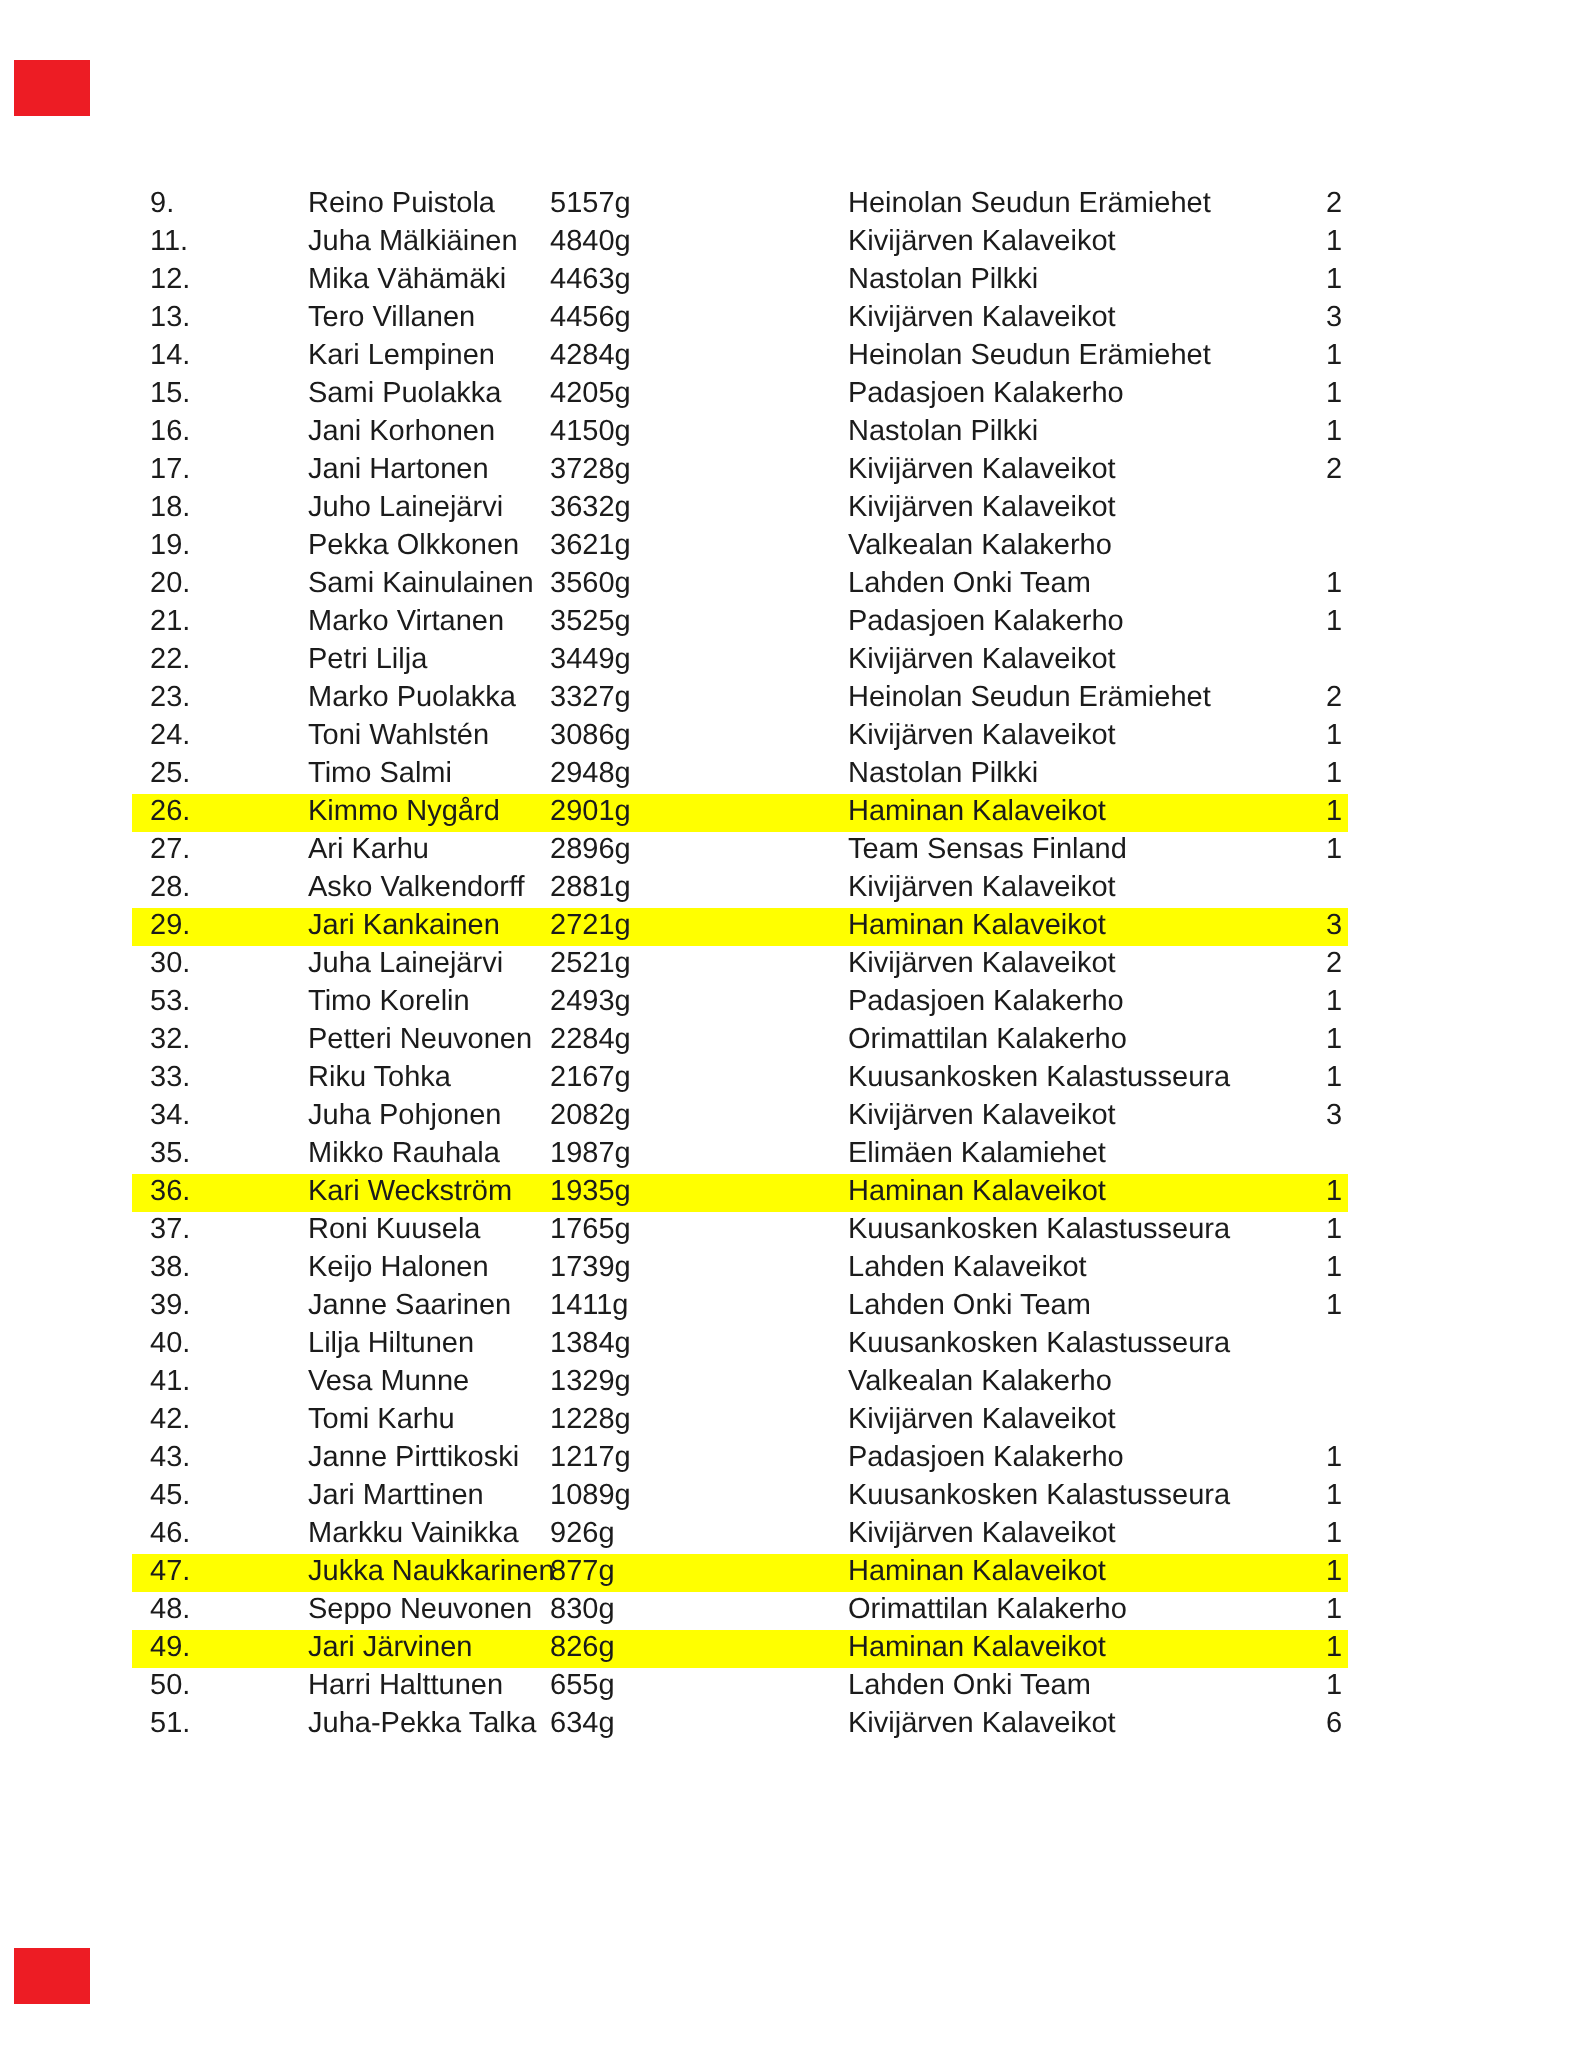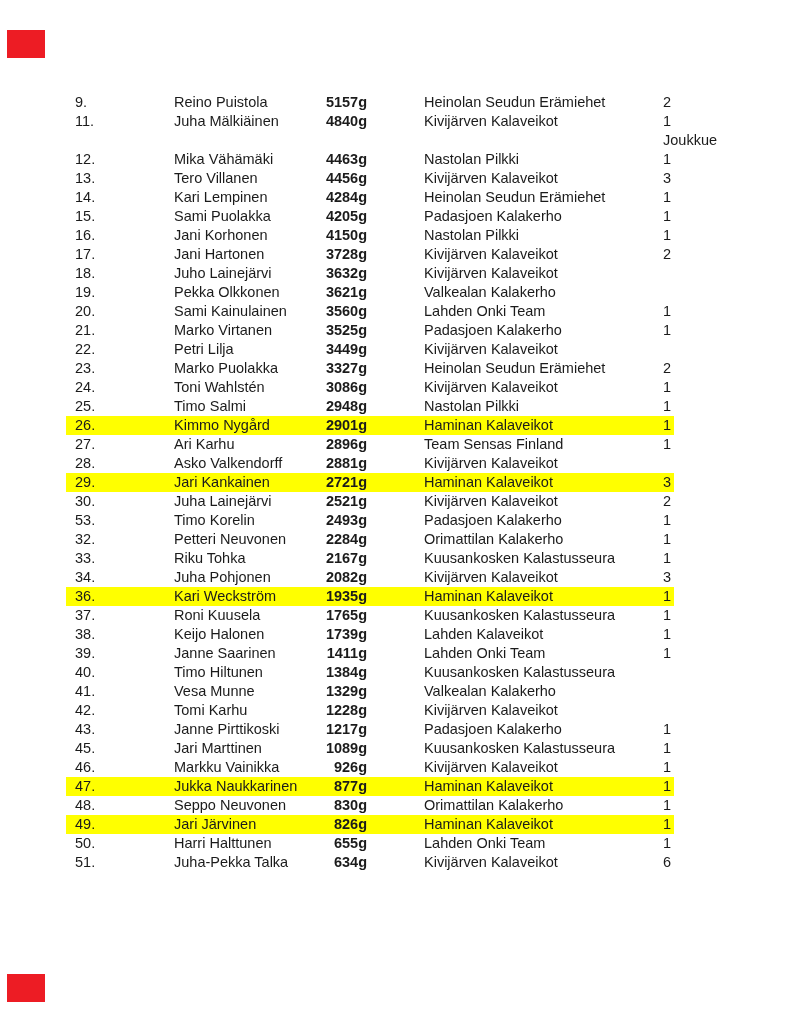--- a/index.html
+++ b/index.html
@@ -47,22 +47,22 @@
     height: 100%;
     background: #ffff00;
   }
   .c {
     position: absolute;
     top: 0;
     height: 19px;
     white-space: nowrap;
   }
   .c-rank   { left: 75px; }
-  .c-name   { left: 174px; }
-  .c-weight { left: 275px; width: 92px; text-align: right; font-weight: bold; }
+  .c-name   { left: 154px; }
+  .c-weight { left: 275px; width: 92px; text-align: left; }
   .c-club   { left: 424px; }
   .c-team   { left: 663px; }
 </style>
 <style>.row.hl::before{background:#ffff00;} .page{color:#1b1b1b;background:#ffffff;}</style></head>
 <body>
 
 <div class="page">
   <div class="redaction top" style="background: rgb(237, 28, 36);"></div>
   <div class="table" id="results-table">
       <div class="row">
@@ -73,27 +73,20 @@
         <span class="c c-team">2</span>
       </div>
       <div class="row">
         <span class="c c-rank">11.</span>
         <span class="c c-name">Juha Mälkiäinen</span>
         <span class="c c-weight">4840g</span>
         <span class="c c-club">Kivijärven Kalaveikot</span>
         <span class="c c-team">1</span>
       </div>
       <div class="row">
-        <span class="c c-rank"></span>
-        <span class="c c-name"></span>
-        <span class="c c-weight"></span>
-        <span class="c c-club"></span>
-        <span class="c c-team">Joukkue</span>
-      </div>
-      <div class="row">
         <span class="c c-rank">12.</span>
         <span class="c c-name">Mika Vähämäki</span>
         <span class="c c-weight">4463g</span>
         <span class="c c-club">Nastolan Pilkki</span>
         <span class="c c-team">1</span>
       </div>
       <div class="row">
         <span class="c c-rank">13.</span>
         <span class="c c-name">Tero Villanen</span>
         <span class="c c-weight">4456g</span>
@@ -240,20 +233,27 @@
         <span class="c c-club">Kuusankosken Kalastusseura</span>
         <span class="c c-team">1</span>
       </div>
       <div class="row">
         <span class="c c-rank">34.</span>
         <span class="c c-name">Juha Pohjonen</span>
         <span class="c c-weight">2082g</span>
         <span class="c c-club">Kivijärven Kalaveikot</span>
         <span class="c c-team">3</span>
       </div>
+      <div class="row">
+        <span class="c c-rank">35.</span>
+        <span class="c c-name">Mikko Rauhala</span>
+        <span class="c c-weight">1987g</span>
+        <span class="c c-club">Elimäen Kalamiehet</span>
+        <span class="c c-team"></span>
+      </div>
       <div class="row hl" style="--hl: #ffff00;">
         <span class="c c-rank">36.</span>
         <span class="c c-name">Kari Weckström</span>
         <span class="c c-weight">1935g</span>
         <span class="c c-club">Haminan Kalaveikot</span>
         <span class="c c-team">1</span>
       </div>
       <div class="row">
         <span class="c c-rank">37.</span>
         <span class="c c-name">Roni Kuusela</span>
@@ -270,21 +270,21 @@
       </div>
       <div class="row">
         <span class="c c-rank">39.</span>
         <span class="c c-name">Janne Saarinen</span>
         <span class="c c-weight">1411g</span>
         <span class="c c-club">Lahden Onki Team</span>
         <span class="c c-team">1</span>
       </div>
       <div class="row">
         <span class="c c-rank">40.</span>
-        <span class="c c-name">Timo Hiltunen</span>
+        <span class="c c-name">Lilja Hiltunen</span>
         <span class="c c-weight">1384g</span>
         <span class="c c-club">Kuusankosken Kalastusseura</span>
         <span class="c c-team"></span>
       </div>
       <div class="row">
         <span class="c c-rank">41.</span>
         <span class="c c-name">Vesa Munne</span>
         <span class="c c-weight">1329g</span>
         <span class="c c-club">Valkealan Kalakerho</span>
         <span class="c c-team"></span>

